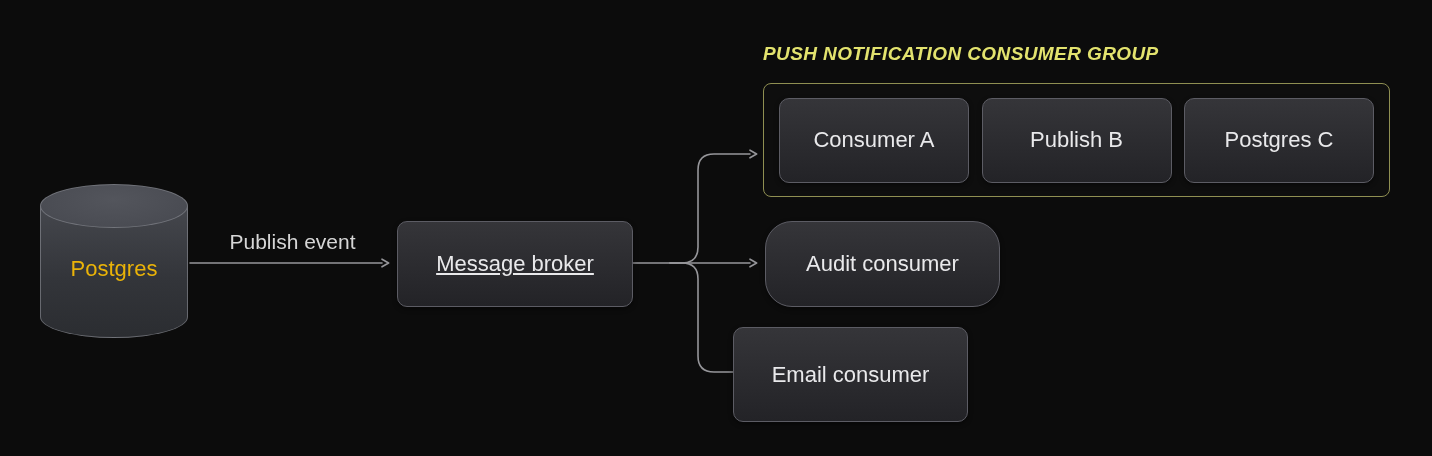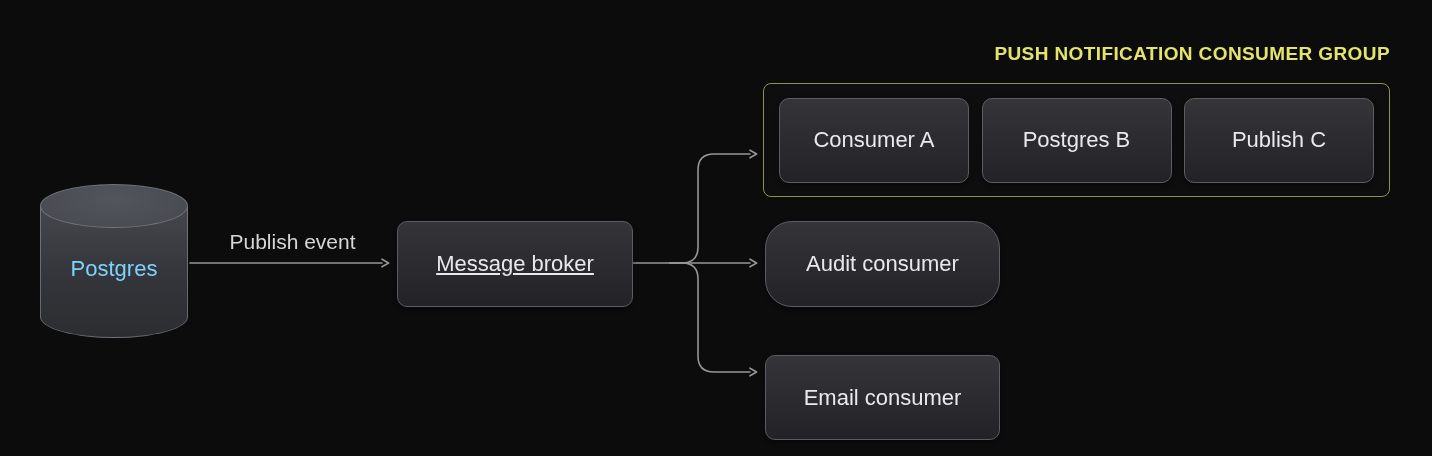--- a/index.html
+++ b/index.html
@@ -52,31 +52,32 @@
     border: 1px solid var(--node-border);
     border-radius: 10px;
     background: linear-gradient(180deg, var(--node-fill-top) 0%, var(--node-fill-bottom) 100%);
     color: var(--node-text);
     font-size: 22px;
     box-shadow: 0 2px 5px rgba(0,0,0,0.45);
     white-space: nowrap;
   }
   .node-broker  { left: 397px; top: 221px; width: 236px; height: 86px; text-decoration: underline; }
   .node-audit   { left: 765px; top: 221px; width: 235px; height: 86px; border-radius: 27px; }
-  .node-email   { left: 765px; top: 327px; width: 235px; height: 85px; margin-top: 28px; }
+  .node-email   { left: 733px; top: 327px; width: 235px; height: 95px; }
 
   .group-title {
     position: absolute;
     left: 763px; top: 43px; width: 627px;
-    text-align: right;
+    text-align: left;
     color: var(--group-title-text);
     font-size: 19px;
     font-weight: bold;
     letter-spacing: 0.4px;
     white-space: nowrap;
+    font-style: italic;
   }
   .group-box {
     position: absolute;
     left: 763px; top: 83px; width: 627px; height: 114px;
     border: 1px solid var(--group-border);
     border-radius: 8px;
     background: rgba(255,255,255,0.012);
     display: flex;
     align-items: center;
     justify-content: space-between;
@@ -114,21 +115,21 @@
     position: absolute;
     left: 0; top: 0; width: 148px; height: 44px;
     background: radial-gradient(ellipse at 50% 35%, #53555c 0%, #4a4c53 70%, #44464d 100%);
     border: 1px solid rgba(160,162,168,0.45);
     border-radius: 50%;
   }
   .cyl-label {
     position: absolute;
     left: 0; top: 72px; width: 148px;
     text-align: center;
-    color: #7dd3fc;
+    color: #eab308;
     font-size: 22px;
     white-space: nowrap;
   }
 </style>
 </head>
 <body>
 
 <div class="canvas">
 
   <svg class="connectors" viewBox="0 0 1432 456">
@@ -150,20 +151,20 @@
   </div>
 
   <div class="edge-label">Publish event</div>
 
   <div class="node node-broker">Message broker</div>
 
   <div class="group-title">PUSH NOTIFICATION CONSUMER GROUP</div>
 
   <div class="group-box">
     <div class="node">Consumer A</div>
-    <div class="node">Postgres B</div>
-    <div class="node">Publish C</div>
+    <div class="node">Publish B</div>
+    <div class="node">Postgres C</div>
   </div>
 
   <div class="node node-audit">Audit consumer</div>
   <div class="node node-email">Email consumer</div>
 
 </div>
 
 </body></html>

